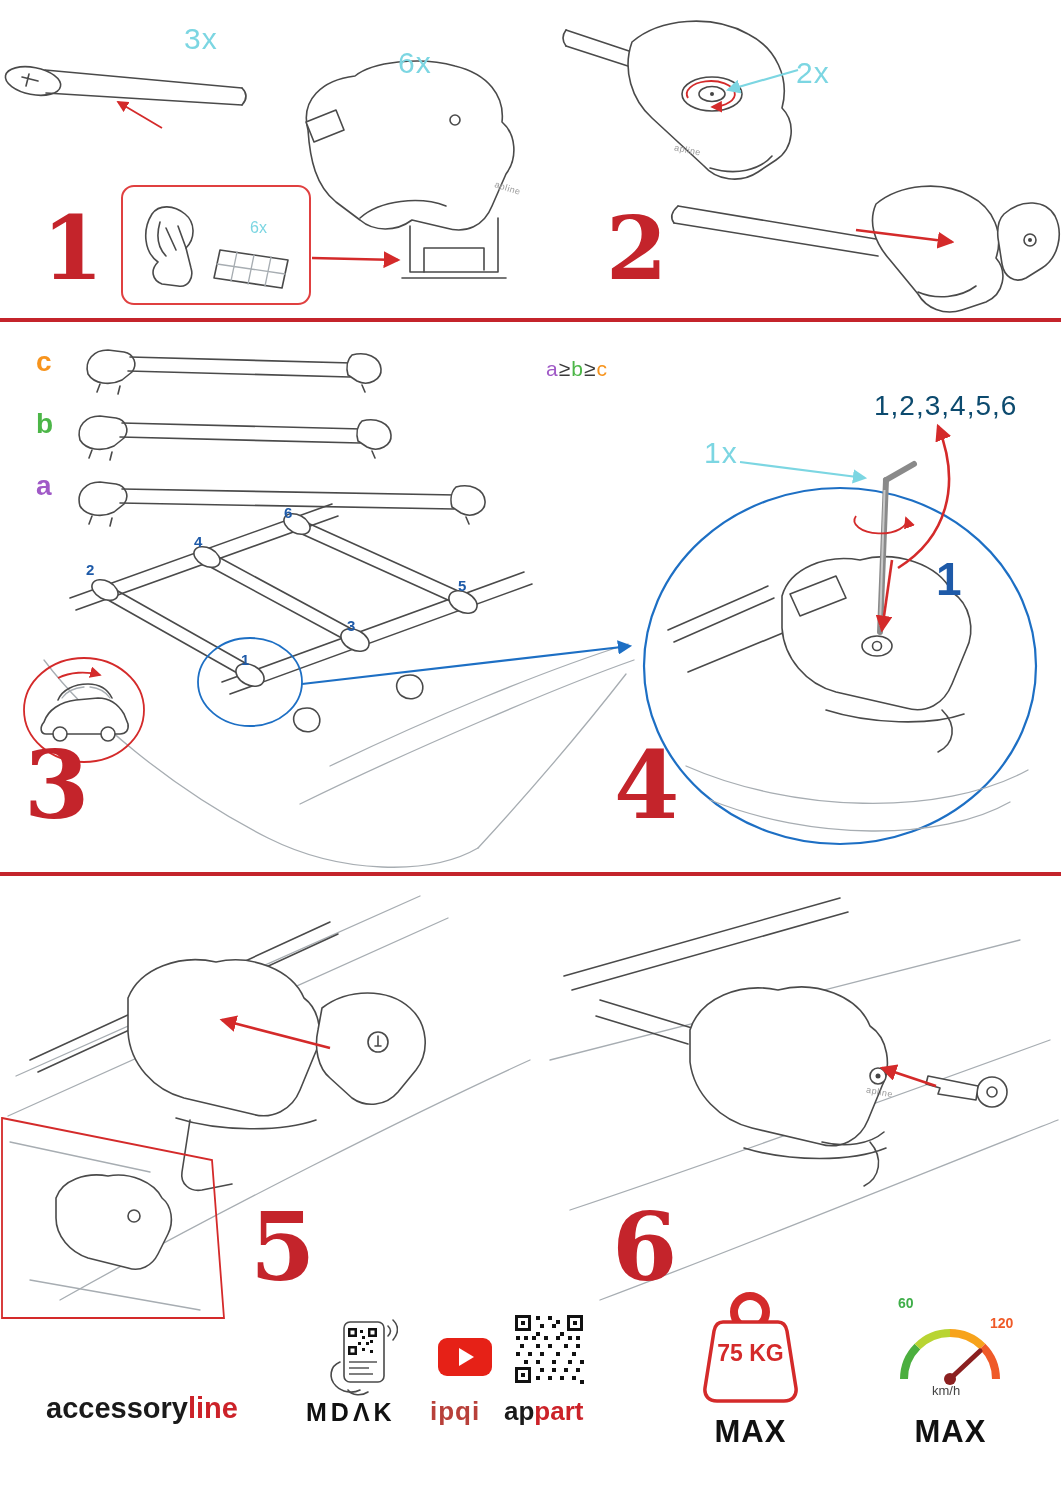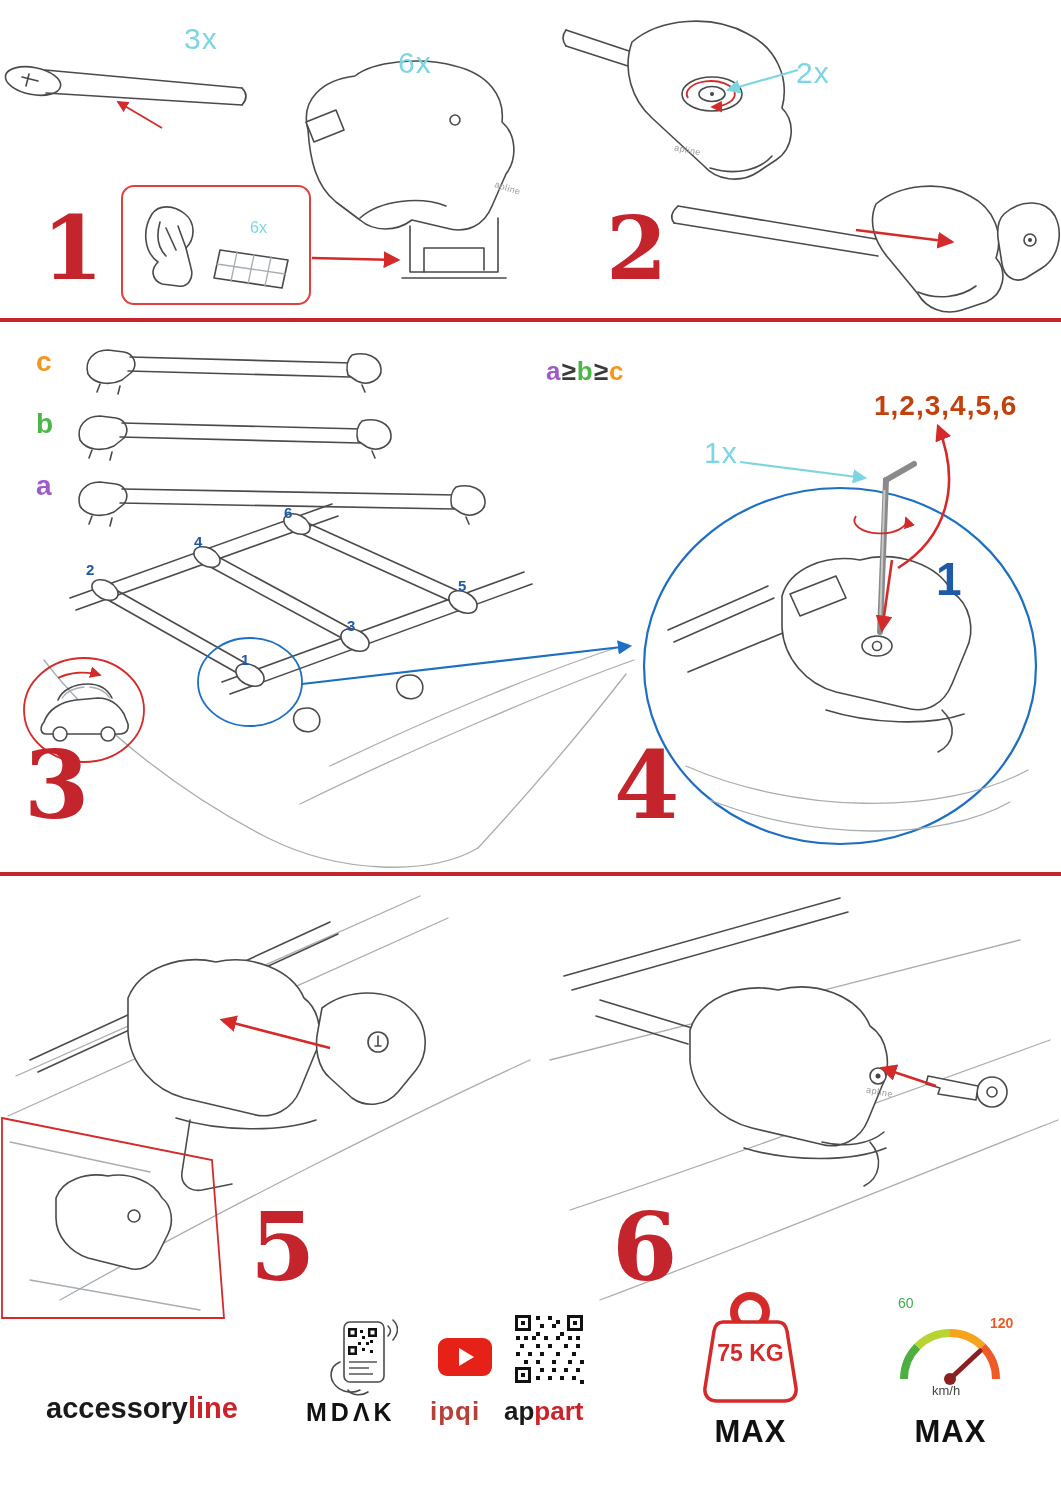--- a/index.html
+++ b/index.html
@@ -6,22 +6,22 @@
   .page{position:relative;width:1061px;height:1500px;background:#fff;overflow:hidden;
         font-family:"Liberation Sans",sans-serif;color:#1a1a1a;}
   .panel{position:absolute;}
   .lbl{position:absolute;line-height:1;white-space:nowrap;}
   .divider{position:absolute;left:0;width:1061px;height:4px;background:#c4242b;}
   .cyan-lg{font-size:30px;color:#7cd6e2;letter-spacing:1px;}
   .cyan-sm{font-size:16px;color:#7cd6e2;}
   .stepnum{font-family:"DejaVu Serif",serif;font-weight:700;font-size:88px;color:#c4242b;}
   .sizeletter{font-size:28px;font-weight:700;}
   .posnum{font-size:15px;font-weight:700;color:#1e5aa8;}
-  .formula{font-size:26px;font-weight:700;letter-spacing:1px;}
-  .seqnum{font-size:28px;font-weight:700;color:#c2410c;letter-spacing:1px;}
+  .formula{font-size:21px;font-weight:400;letter-spacing:1px;}
+  .seqnum{font-size:28px;font-weight:400;color:#0c4a6e;letter-spacing:1px;}
   .bignum-blue{font-size:46px;font-weight:700;color:#1e5aa8;}
   .tinybrand{font-size:9px;color:#9a9a9a;letter-spacing:.5px;}
   .model{font-size:31px;font-weight:700;color:#2b3990;letter-spacing:1px;}
   .brandbig{font-size:29px;font-weight:700;}
   .brandmid{font-size:26px;font-weight:700;}
   .mdak{font-size:25px;font-weight:700;letter-spacing:4px;color:#111;}
   .ipqi{font-size:26px;font-weight:600;color:#b8403a;letter-spacing:1px;}
   .blk{color:#1a1a1a;} .redtxt{color:#cc2229;}
   .maxtxt{font-size:31px;font-weight:700;color:#111;letter-spacing:1px;}
   .yt{position:absolute;left:438px;top:1338px;width:54px;height:38px;background:#e62117;border-radius:9px;
@@ -318,18 +318,18 @@
   <span class="lbl tinybrand" style="left:866px;top:1088px;transform:rotate(10deg)">apline</span>
 
   <span class="lbl brandbig" style="left:46px;top:1394px"><span class="blk">accessory</span><span class="redtxt">line</span></span>
   <span class="lbl mdak" style="left:306px;top:1400px">MDΛK</span>
   <span class="lbl ipqi" style="left:430px;top:1398px">ipqi</span>
   <span class="lbl brandmid" style="left:504px;top:1398px"><span class="blk">ap</span><span class="redtxt">part</span></span>
 
   <span class="lbl" style="left:693px;top:1342px;width:115px;text-align:center;font-size:23px;font-weight:700;color:#d42a2a">75 KG</span>
   <span class="lbl maxtxt" style="left:693px;top:1416px;width:115px;text-align:center">MAX</span>
 
-  <span class="lbl" style="left:898px;top:1296px;font-size:14px;font-weight:400;color:#3fae49">60</span>
+  <span class="lbl" style="left:898px;top:1296px;font-size:14px;font-weight:700;color:#3fae49">60</span>
   <span class="lbl" style="left:990px;top:1316px;font-size:14px;font-weight:700;color:#ef5a28">120</span>
   <span class="lbl" style="left:932px;top:1384px;font-size:13px;color:#444">km/h</span>
   <span class="lbl maxtxt" style="left:888px;top:1416px;width:125px;text-align:center">MAX</span>
 
 </div>
 
 </body></html>

